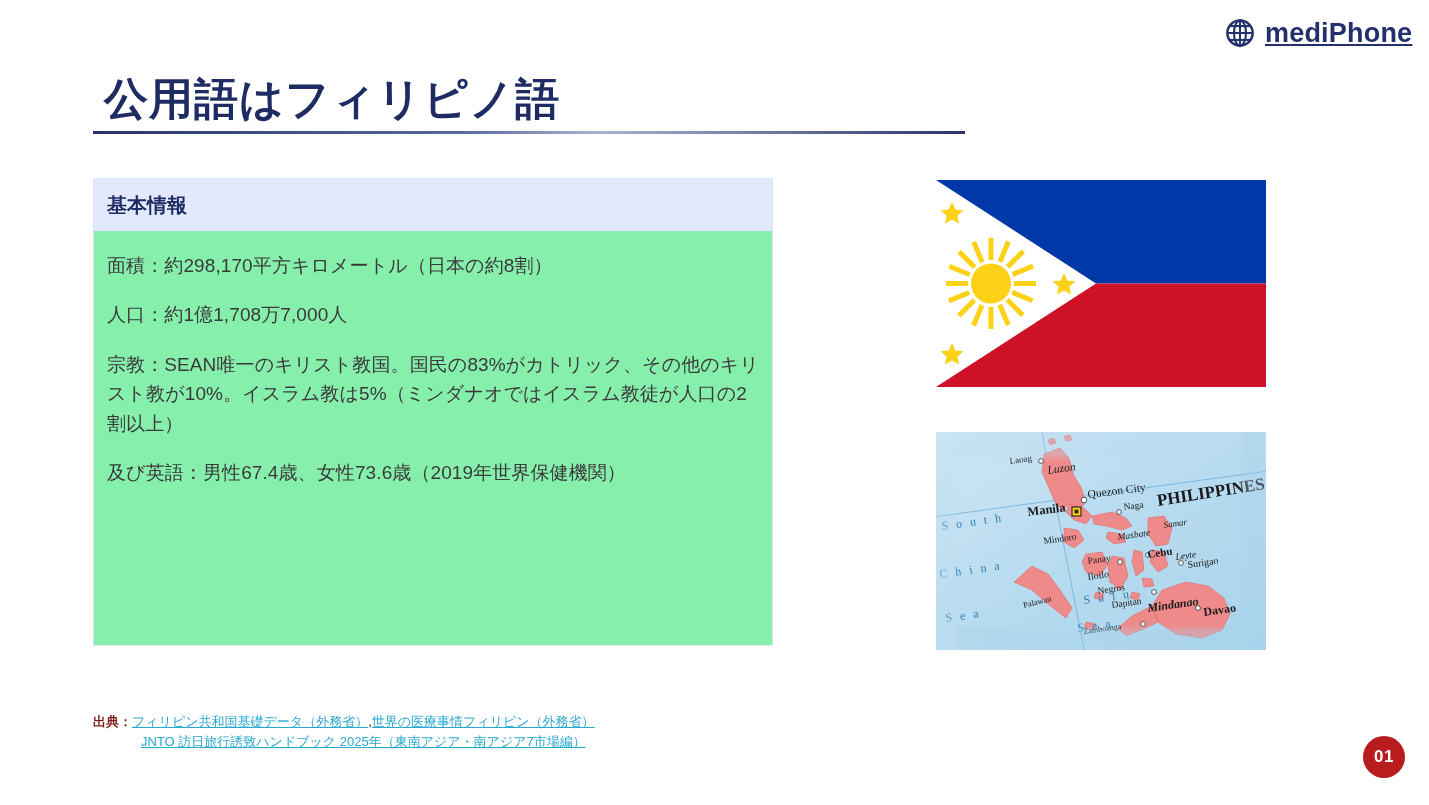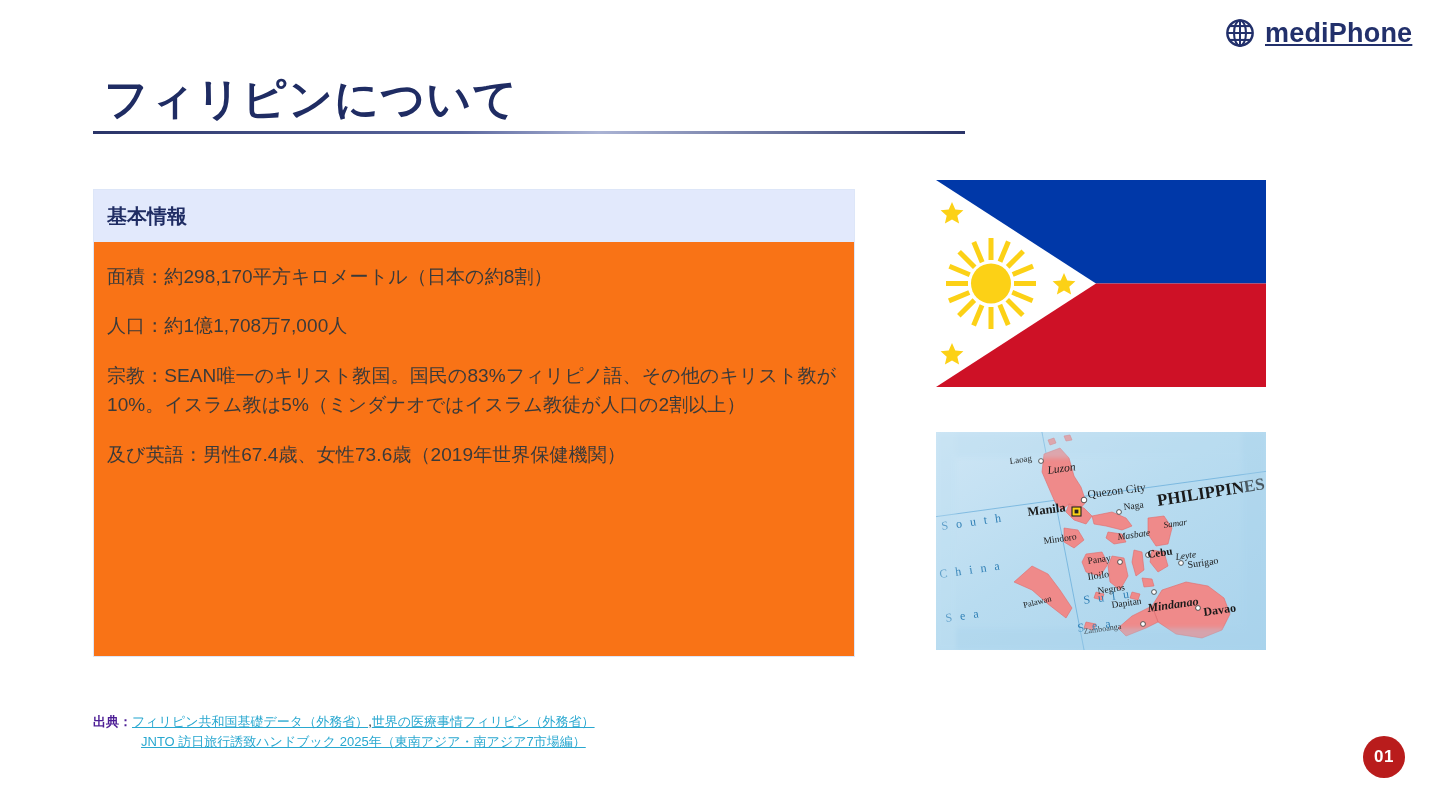--- a/index.html
+++ b/index.html
@@ -28,22 +28,22 @@
     font-size:44px;font-weight:bold;color:#1f2c63;
     letter-spacing:1px;white-space:nowrap;
   }
   .title-rule{
     position:absolute;left:93px;top:131px;width:872px;height:3px;
     background:linear-gradient(90deg,#2a3468 0%,#5b679e 42%,#aab3d4 58%,#2a3468 100%);
   }
 
   
   .info-card{
-    position:absolute;left:93px;top:189px;width:762px;height:468px;
-    border:1px solid #dde6f8;background:#f97316;box-sizing:border-box;
+    position:absolute;left:93px;top:178px;width:680px;height:468px;
+    border:1px solid #dde6f8;background:#86efac;box-sizing:border-box;
   }
   .info-card-header{
     height:52px;background:#e2e9fc;
     display:flex;align-items:center;
     padding-left:13px;box-sizing:border-box;
   }
   .info-card-header-text{
     font-size:20px;font-weight:bold;color:#1f2c63;
   }
   .info-card-body{
@@ -68,21 +68,21 @@
   }
   .map-svg{display:block;width:330px;height:218px;}
 
   
   .footer{
     position:absolute;left:93px;top:712px;width:760px;
     font-size:13px;line-height:1.55;color:#1a1a1a;
   }
   .footer-line{white-space:nowrap;}
   .footer-line.indent{padding-left:48px;}
-  .footer-label{font-weight:bold;color:#4c1d95;}
+  .footer-label{font-weight:bold;color:#7f1d1d;}
   .footer-link{
     color:#29a8d0;text-decoration:underline;
   }
   .footer-sep{color:#1a1a1a;}
 
   
   .page-badge{
     position:absolute;left:1363px;top:736px;
     width:42px;height:42px;border-radius:50%;
     background:#b91c1c;color:#ffffff;
@@ -100,31 +100,31 @@
       <ellipse cx="16" cy="16" rx="6.4" ry="13.5" fill="none" stroke="#22306b" stroke-width="2.2"></ellipse>
       <line x1="2.5" y1="16" x2="29.5" y2="16" stroke="#22306b" stroke-width="2.2"></line>
       <line x1="4.6" y1="8.6" x2="27.4" y2="8.6" stroke="#22306b" stroke-width="2.2"></line>
       <line x1="4.6" y1="23.4" x2="27.4" y2="23.4" stroke="#22306b" stroke-width="2.2"></line>
       <line x1="16" y1="2.5" x2="16" y2="29.5" stroke="#22306b" stroke-width="2.2"></line>
     </svg>
   </span>
   <span class="brand-name">mediPhone</span>
 </div>
 
-<div class="page-title">フィリピンについて</div>
+<div class="page-title">公用語はフィリピノ語</div>
 <div class="title-rule"></div>
 
 <div class="info-card">
   <div class="info-card-header">
     <span class="info-card-header-text">基本情報</span>
   </div>
   <div class="info-card-body">
     <p class="info-row">面積：約298,170平方キロメートル（日本の約8割）</p>
     <p class="info-row">人口：約1億1,708万7,000人</p>
-    <p class="info-row">宗教：SEAN唯一のキリスト教国。国民の83%フィリピノ語、その他のキリスト教が10%。イスラム教は5%（ミンダナオではイスラム教徒が人口の2割以上）</p>
+    <p class="info-row">宗教：SEAN唯一のキリスト教国。国民の83%がカトリック、その他のキリスト教が10%。イスラム教は5%（ミンダナオではイスラム教徒が人口の2割以上）</p>
     <p class="info-row">及び英語：男性67.4歳、女性73.6歳（2019年世界保健機関）</p>
   </div>
 </div>
 
 <div class="flag-wrap">
   <svg class="flag-svg" viewBox="0 0 330 207" aria-hidden="true">
     <rect x="0" y="0" width="330" height="103.5" fill="#0038a8"></rect>
     <rect x="0" y="103.5" width="330" height="103.5" fill="#ce1126"></rect>
     <polygon points="0,0 0,207 160,103.5" fill="#ffffff"></polygon>
 

